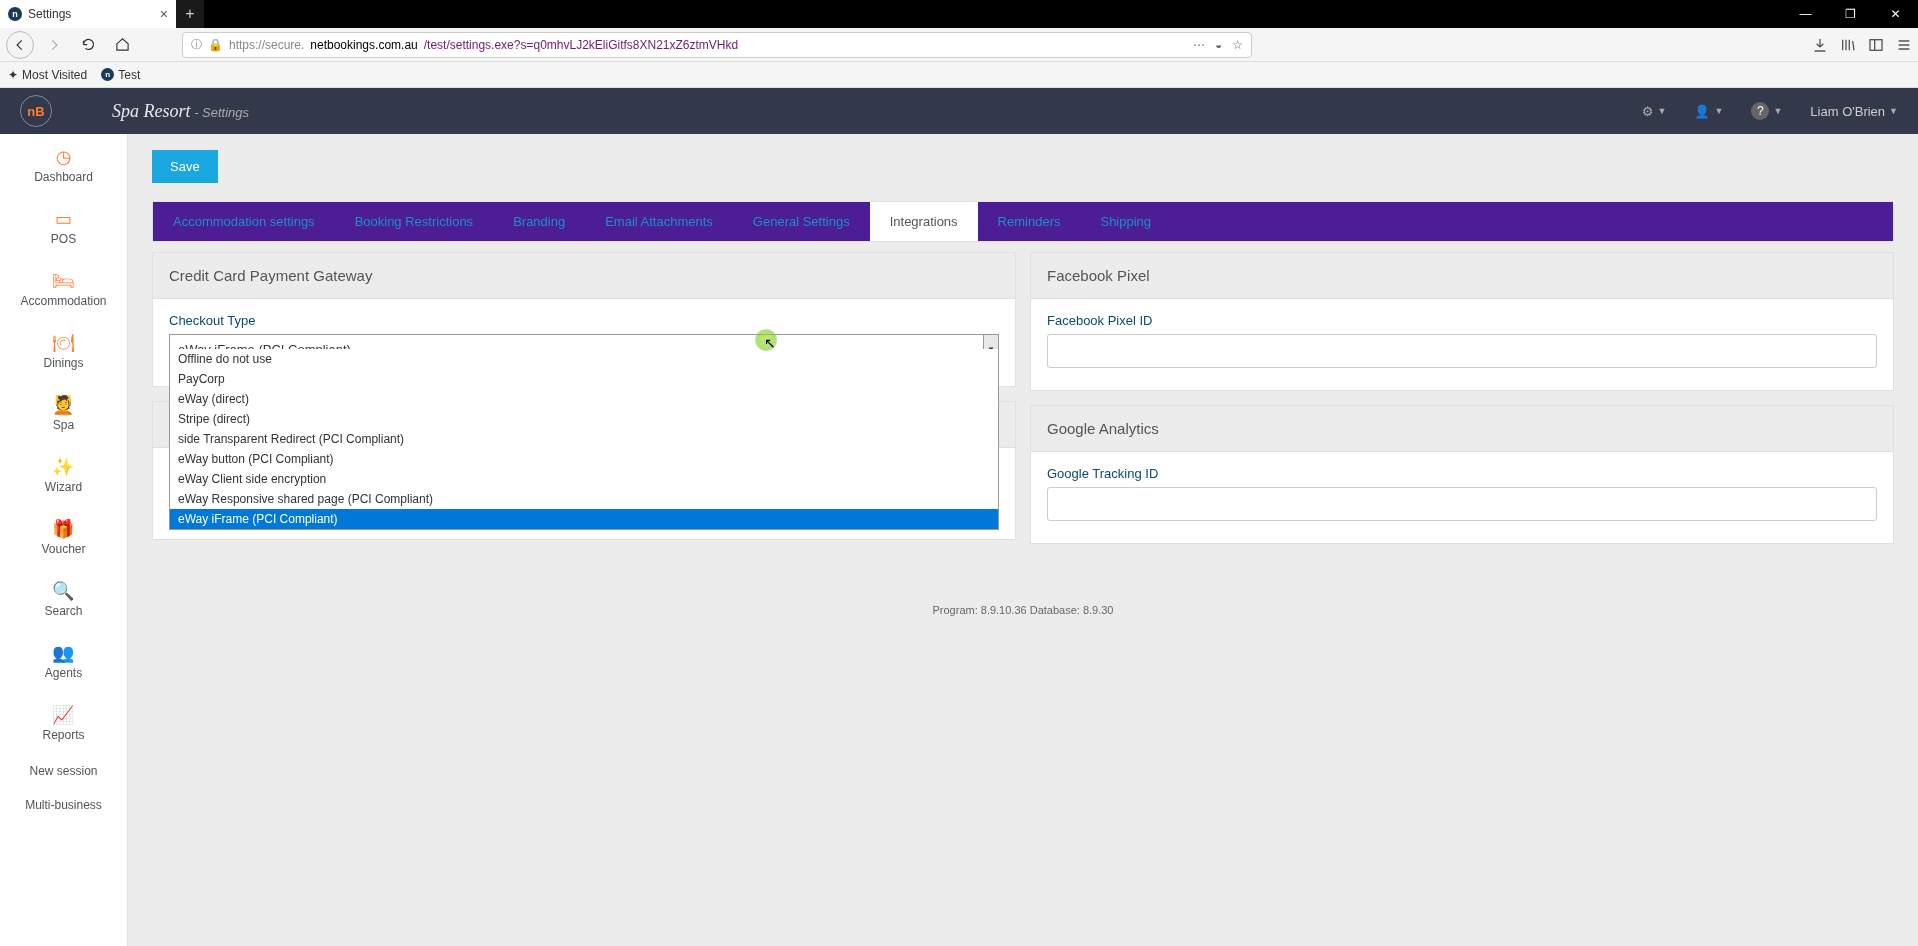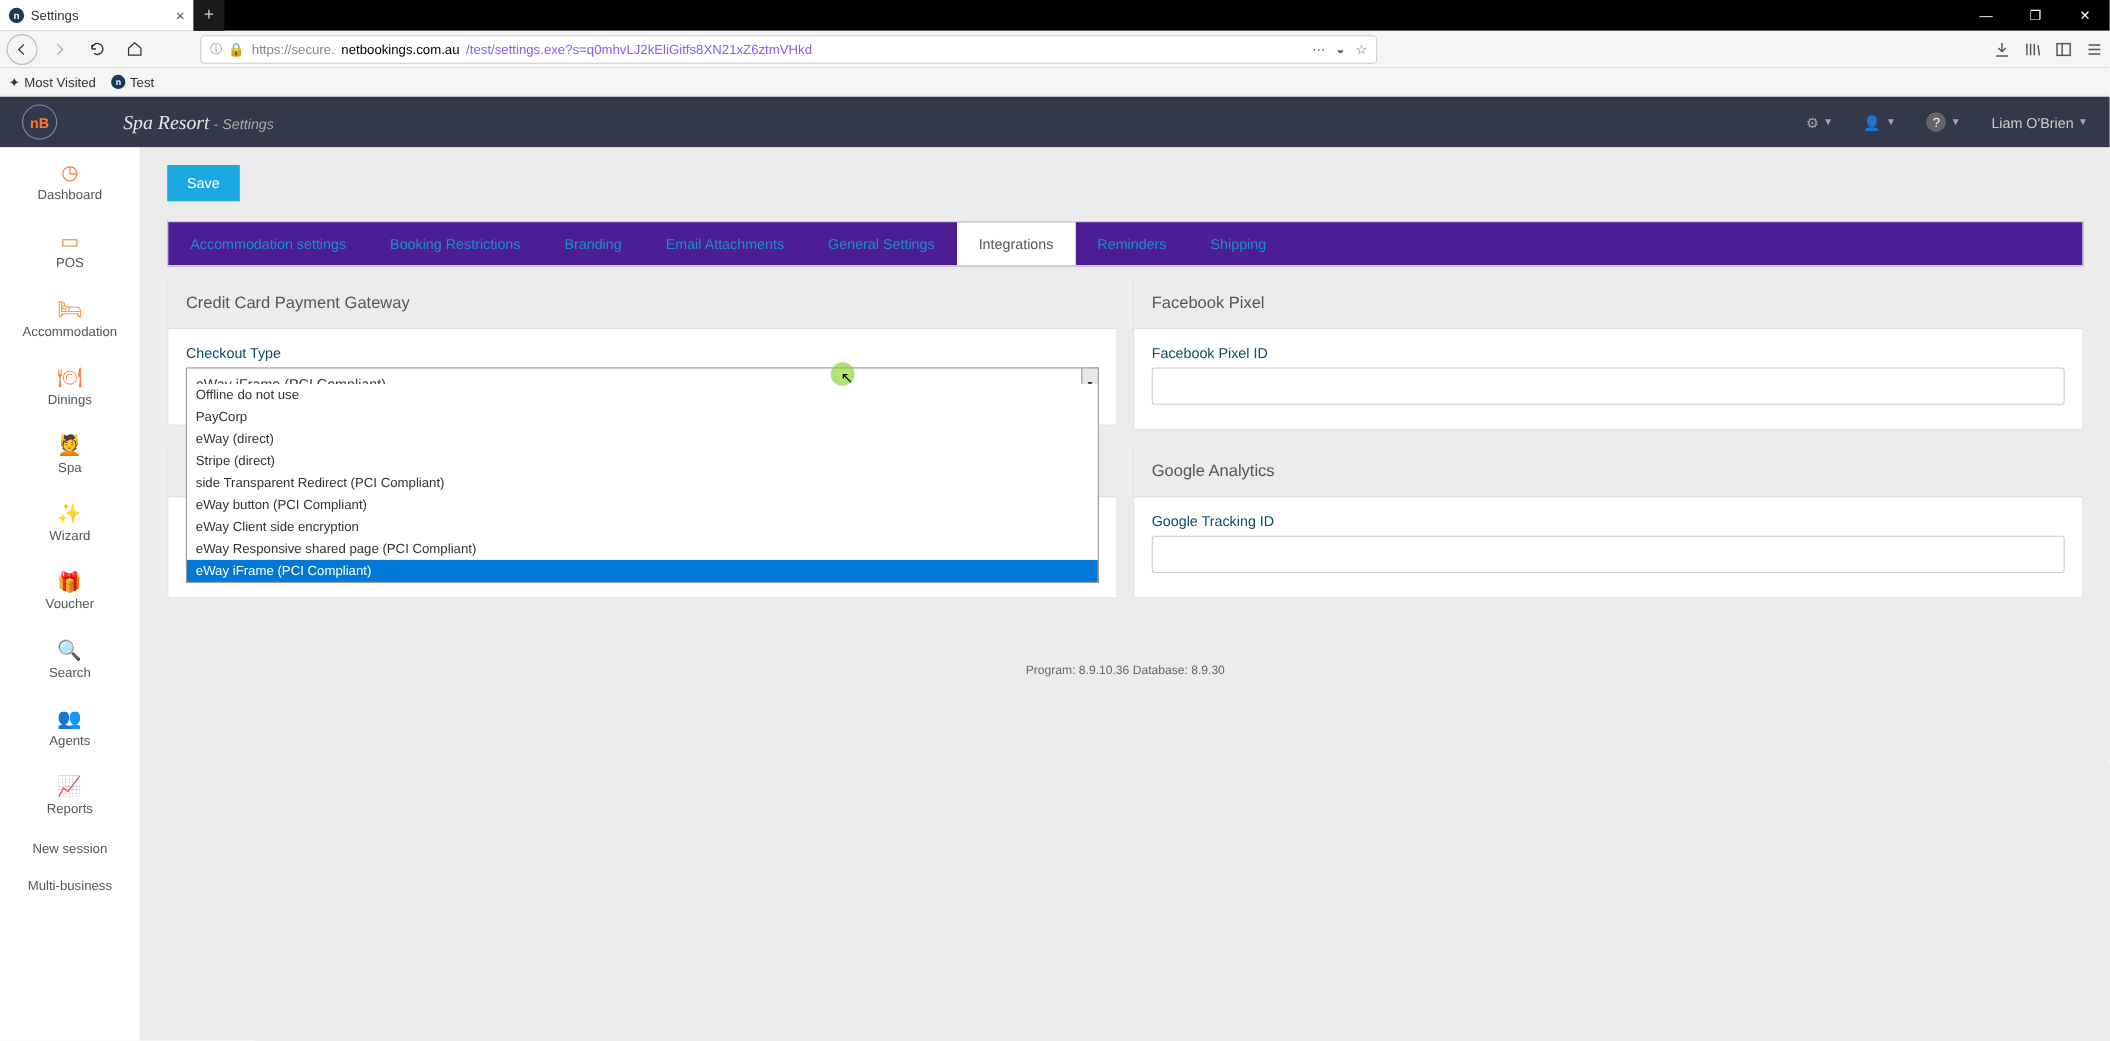--- a/index.html
+++ b/index.html
@@ -44,21 +44,21 @@
 .sb-item.plain { padding: 10px 4px; }
 
 .content { flex: 1; background: #ececec; padding: 16px 24px; overflow-y: auto; position: relative; }
 .save-btn { background: #1ba8e0; color: #fff; border: none; padding: 9px 18px; font-size: 13px; cursor: pointer; }
 
 .tabs-bar { background: #4c1d95; margin-top: 18px; display: flex; border: 1px solid #e0e0e0; }
 .tab-item { padding: 12px 20px; font-size: 13px; color: #1b8fc6; cursor: pointer; }
 .tab-item.active { color: #555; background: #fff; position: relative; }
 
 .panels { display: flex; gap: 14px; margin-top: 10px; }
-.panel-col { flex: 1; display: flex; flex-direction: column; gap: 14px; justify-content: space-between; }
+.panel-col { flex: 1; display: flex; flex-direction: column; gap: 14px; }
 .panel { background: #fff; border: 1px solid #e0e0e0; }
 .panel-header { background: #ececec; border-bottom: 1px solid #e0e0e0; padding: 14px 16px; font-size: 15px; color: #555; }
 .panel-header .small { font-size: 11px; color: #888; }
 .panel-body { padding: 14px 16px 22px; }
 
 .field-label { font-size: 13px; color: #0c4a6e; margin-bottom: 6px; display: block; }
 .text-input { width: 100%; height: 34px; border: 1px solid #ccc; border-radius: 3px; padding: 0 8px; font-size: 13px; }
 
 .select-wrap { position: relative; }
 .select-box { width: 100%; height: 30px; border: 1px solid #999; display: flex; align-items: center; padding: 0 8px; font-size: 13px; background: #fff; cursor: pointer; }
@@ -115,21 +115,21 @@
   <div class="nav-btn">
     <svg width="15" height="15" viewBox="0 0 24 24">
         <path d="M3 11l9-8 9 8v10H3z" stroke="#333" stroke-width="1.8" fill="none"></path>
       </svg>
   </div>
   <div class="url-bar">
     <span style="font-size:11px;color:#888;">ⓘ</span>
     <span style="color:#d4a300;">🔒</span>
     <span style="color:#888;">https://secure.</span>
       <span style="color:#000;">netbookings.com.au</span>
-      <span style="color:#8b5cf6;">/test/settings.exe?s=q0mhvLJ2kEliGitfs8XN21xZ6ztmVHkd</span>
+      <span style="color:#701a75;">/test/settings.exe?s=q0mhvLJ2kEliGitfs8XN21xZ6ztmVHkd</span>
     <div class="url-icons-right">
       <span>⋯</span>
       <span>◒</span>
       <span>☆</span>
     </div>
   </div>
   <div class="toolbar-right">
     <span>
         <svg width="16" height="16" viewBox="0 0 24 24">
           <path d="M12 3v12m0 0l-5-5m5 5l5-5M4 21h16" stroke="#555" stroke-width="2" fill="none"></path>

